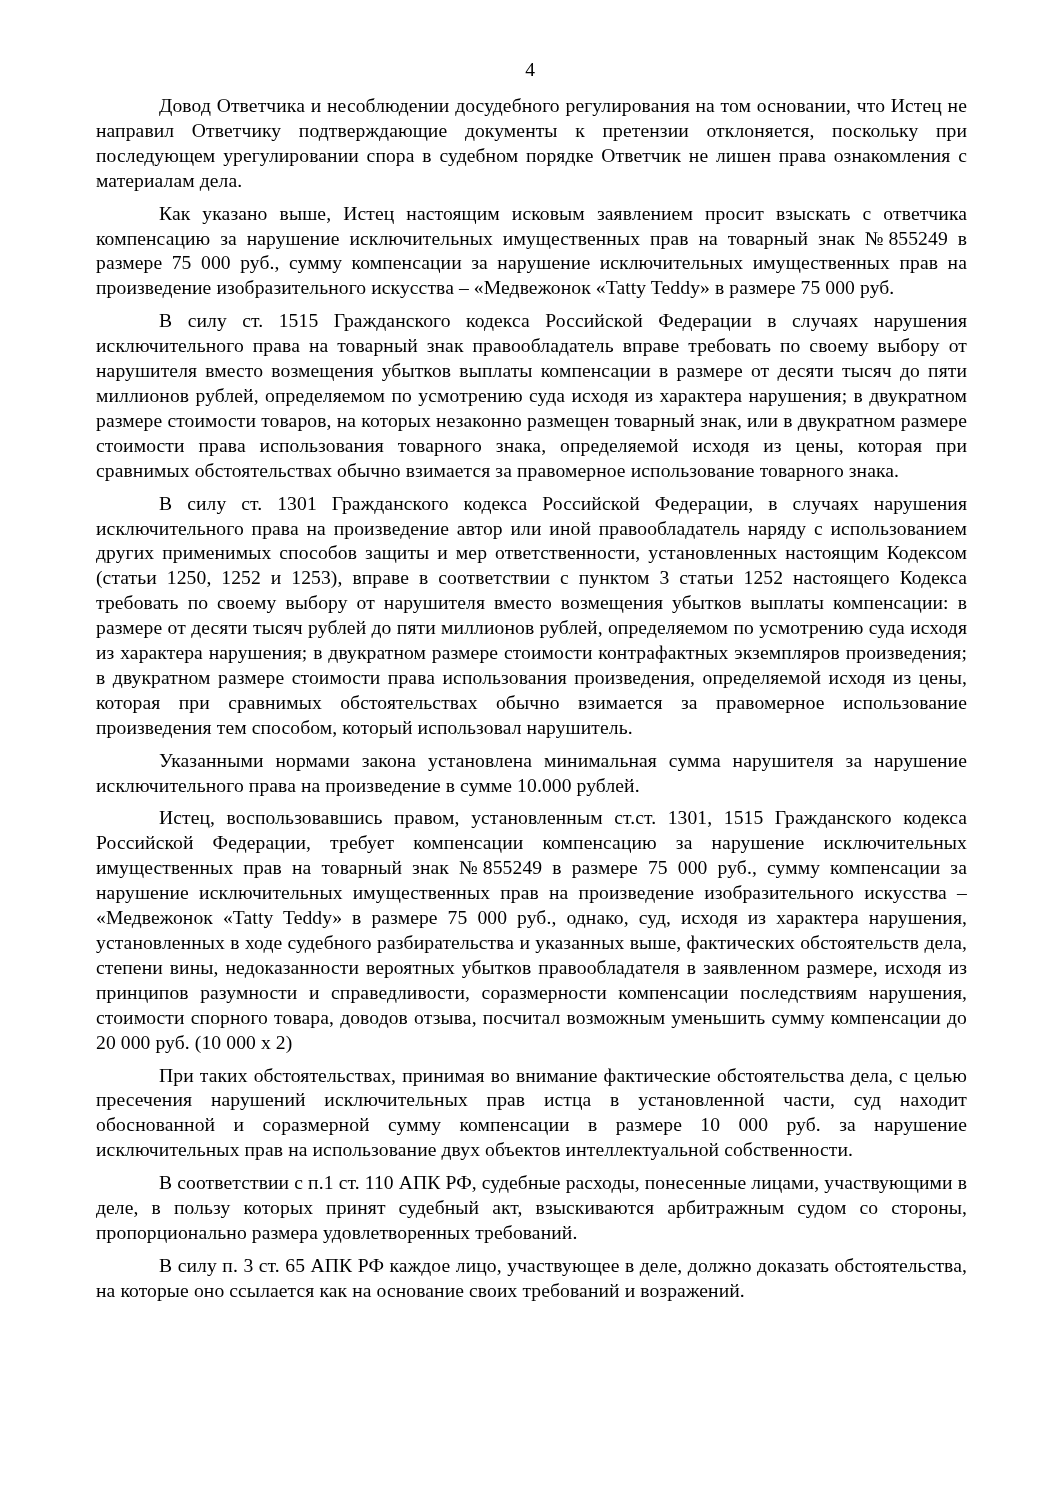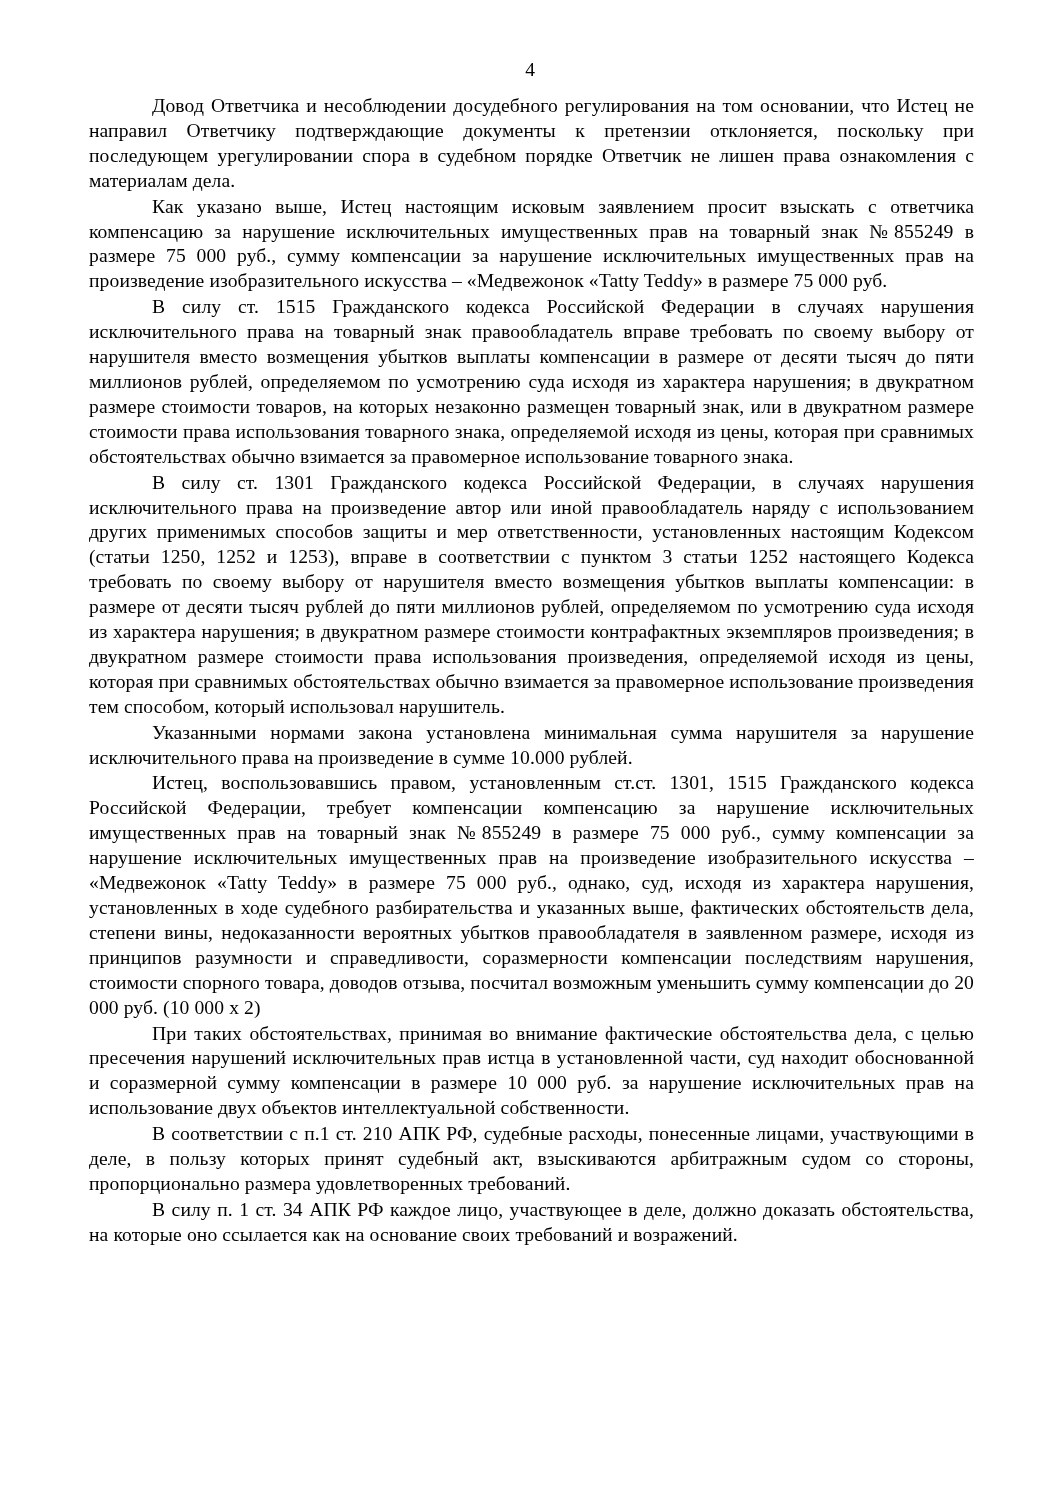--- a/index.html
+++ b/index.html
@@ -24,34 +24,34 @@
     line-height: 25px;
   }
   .content {
     margin: 12px 85px 0 88px;
     font-size: 19.6px;
     line-height: 24.9px;
     text-align: justify;
     letter-spacing: 0.1px;
   }
   .content p {
-    margin: 1px;
+    margin: 8px;
     padding: 0;
     text-indent: 63px;
   }
 </style>
 </head>
 <body>
 
 <div class="page">
   <div class="page-number">4</div>
   <div class="content">
     <p>Довод Ответчика и несоблюдении досудебного регулирования на том основании, что Истец не направил Ответчику подтверждающие документы к претензии отклоняется, поскольку при последующем урегулировании спора в судебном порядке Ответчик не лишен права ознакомления с материалам дела.</p>
     <p>Как указано выше, Истец настоящим исковым заявлением просит взыскать с ответчика компенсацию за нарушение исключительных имущественных прав на товарный знак №855249 в размере 75 000 руб., сумму компенсации за нарушение исключительных имущественных прав на произведение изобразительного искусства – «Медвежонок «Tatty Teddy» в размере 75 000 руб.</p>
     <p>В силу ст. 1515 Гражданского кодекса Российской Федерации в случаях нарушения исключительного права на товарный знак правообладатель вправе требовать по своему выбору от нарушителя вместо возмещения убытков выплаты компенсации в размере от десяти тысяч до пяти миллионов рублей, определяемом по усмотрению суда исходя из характера нарушения; в двукратном размере стоимости товаров, на которых незаконно размещен товарный знак, или в двукратном размере стоимости права использования товарного знака, определяемой исходя из цены, которая при сравнимых обстоятельствах обычно взимается за правомерное использование товарного знака.</p>
     <p>В силу ст. 1301 Гражданского кодекса Российской Федерации, в случаях нарушения исключительного права на произведение автор или иной правообладатель наряду с использованием других применимых способов защиты и мер ответственности, установленных настоящим Кодексом (статьи 1250, 1252 и 1253), вправе в соответствии с пунктом 3 статьи 1252 настоящего Кодекса требовать по своему выбору от нарушителя вместо возмещения убытков выплаты компенсации: в размере от десяти тысяч рублей до пяти миллионов рублей, определяемом по усмотрению суда исходя из характера нарушения; в двукратном размере стоимости контрафактных экземпляров произведения; в двукратном размере стоимости права использования произведения, определяемой исходя из цены, которая при сравнимых обстоятельствах обычно взимается за правомерное использование произведения тем способом, который использовал нарушитель.</p>
     <p>Указанными нормами закона установлена минимальная сумма нарушителя за нарушение исключительного права на произведение в сумме 10.000 рублей.</p>
     <p>Истец, воспользовавшись правом, установленным ст.ст. 1301, 1515 Гражданского кодекса Российской Федерации, требует компенсации компенсацию за нарушение исключительных имущественных прав на товарный знак №855249 в размере 75 000 руб., сумму компенсации за нарушение исключительных имущественных прав на произведение изобразительного искусства – «Медвежонок «Tatty Teddy» в размере 75 000 руб., однако, суд, исходя из характера нарушения, установленных в ходе судебного разбирательства и указанных выше, фактических обстоятельств дела, степени вины, недоказанности вероятных убытков правообладателя в заявленном размере, исходя из принципов разумности и справедливости, соразмерности компенсации последствиям нарушения, стоимости спорного товара, доводов отзыва, посчитал возможным уменьшить сумму компенсации до 20 000 руб. (10 000 х 2)</p>
     <p>При таких обстоятельствах, принимая во внимание фактические обстоятельства дела, с целью пресечения нарушений исключительных прав истца в установленной части, суд находит обоснованной и соразмерной сумму компенсации в размере 10 000 руб. за нарушение исключительных прав на использование двух объектов интеллектуальной собственности.</p>
-    <p>В соответствии с п.1 ст. 210 АПК РФ, судебные расходы, понесенные лицами, участвующими в деле, в пользу которых принят судебный акт, взыскиваются арбитражным судом со стороны, пропорционально размера удовлетворенных требований.</p>
-    <p>В силу п. 1 ст. 34 АПК РФ каждое лицо, участвующее в деле, должно доказать обстоятельства, на которые оно ссылается как на основание своих требований и возражений.</p>
+    <p>В соответствии с п.1 ст. 110 АПК РФ, судебные расходы, понесенные лицами, участвующими в деле, в пользу которых принят судебный акт, взыскиваются арбитражным судом со стороны, пропорционально размера удовлетворенных требований.</p>
+    <p>В силу п. 3 ст. 65 АПК РФ каждое лицо, участвующее в деле, должно доказать обстоятельства, на которые оно ссылается как на основание своих требований и возражений.</p>
   </div>
 </div>
 
 </body></html>

